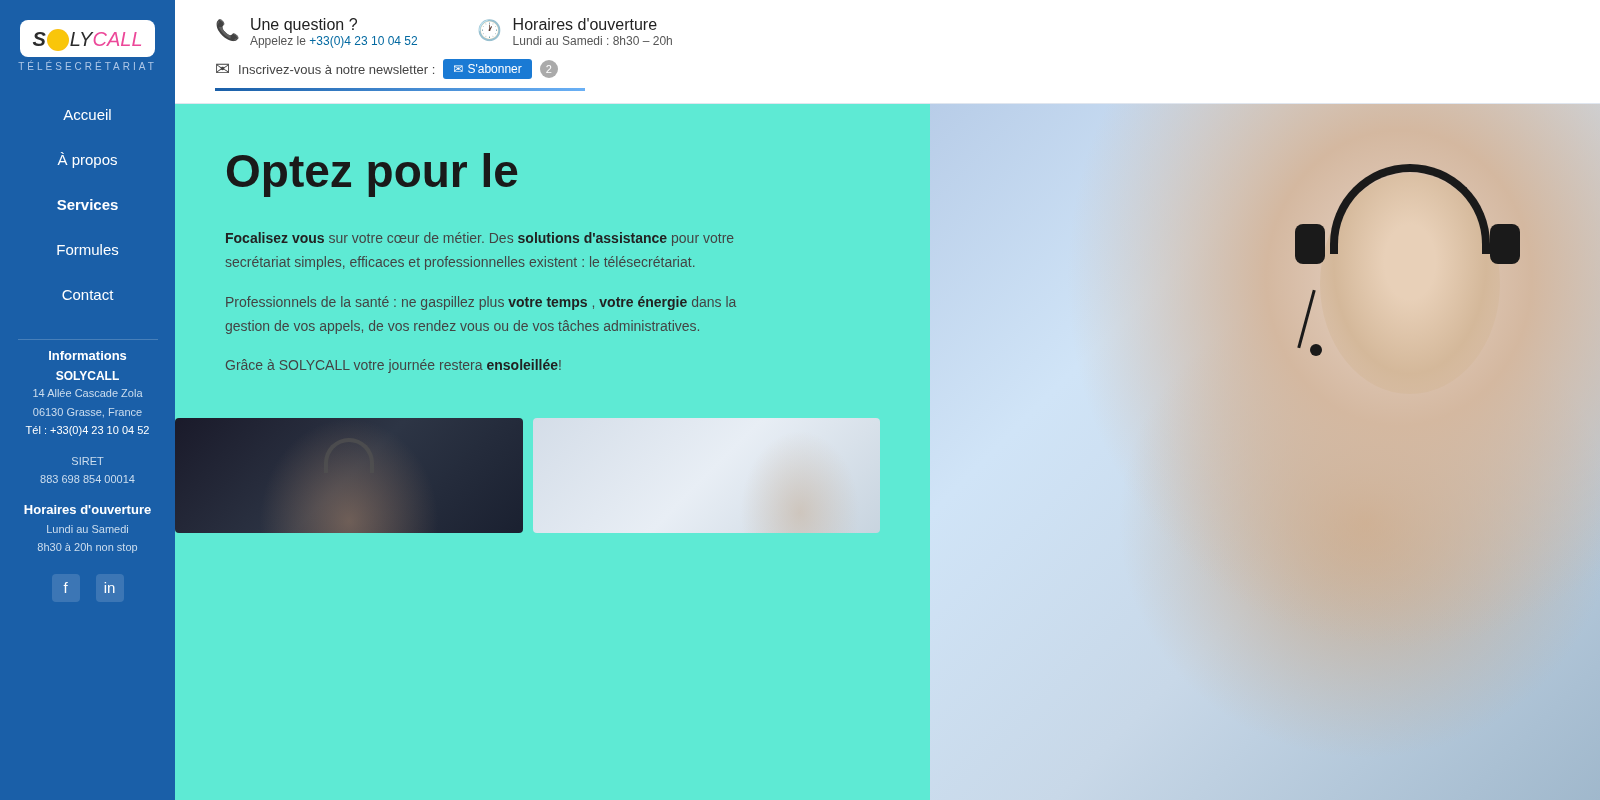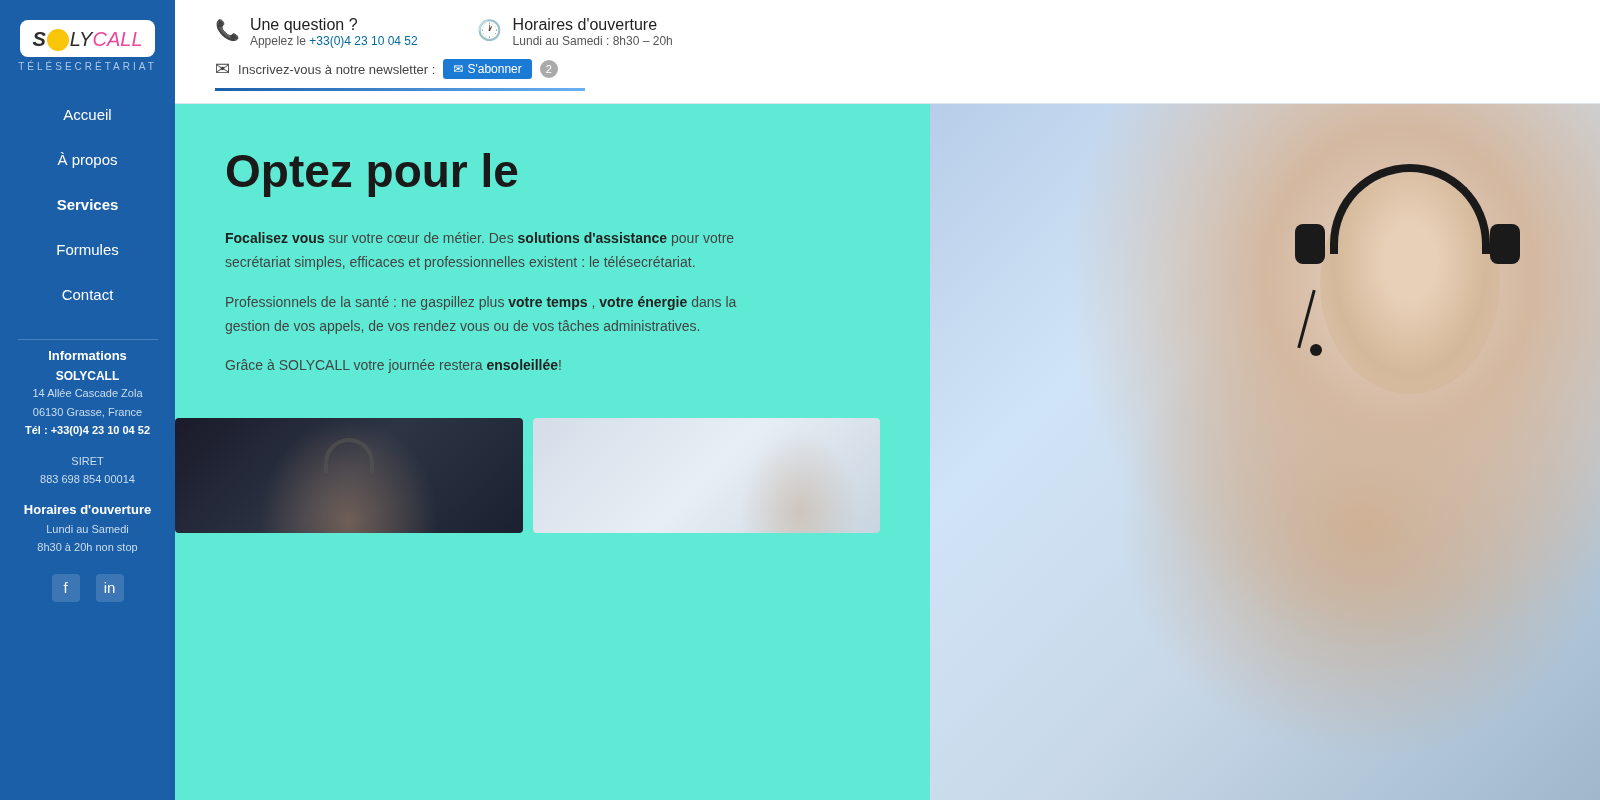--- a/index.html
+++ b/index.html
@@ -68,21 +68,21 @@
       color: white;
       margin-bottom: 6px;
     }
     .sidebar-info .company-name {
       font-size: 12px;
       font-weight: 700;
       color: white;
       margin-bottom: 2px;
     }
     .sidebar-info p { margin-bottom: 2px; line-height: 1.5; }
-    .sidebar-info .tel { color: white; font-weight: 700; }
+    .sidebar-info .tel { color: white; font-weight: 400; }
 
     .sidebar-hours-title {
       font-size: 13px;
       font-weight: 700;
       color: white;
       margin: 12px 0 4px 0;
       text-align: center;
     }
 
     .social-row {

